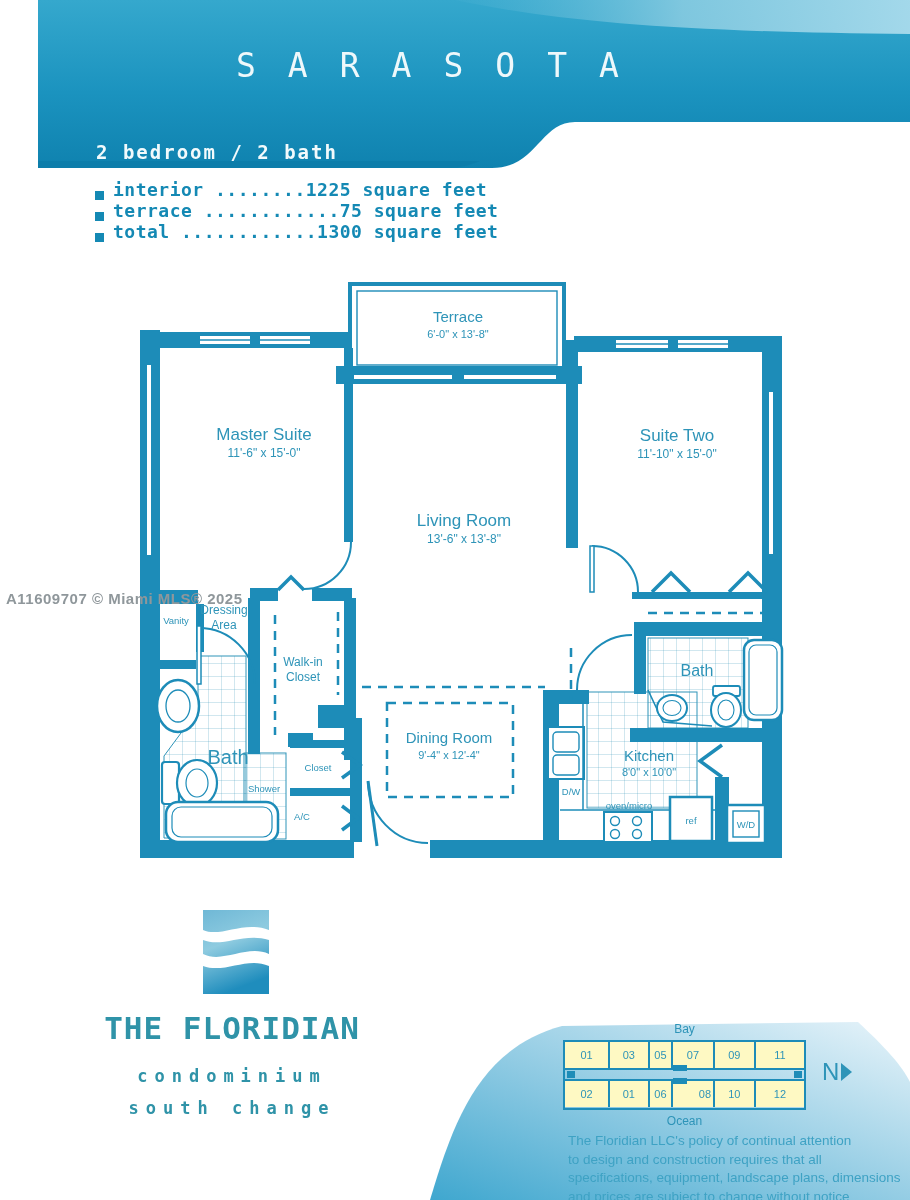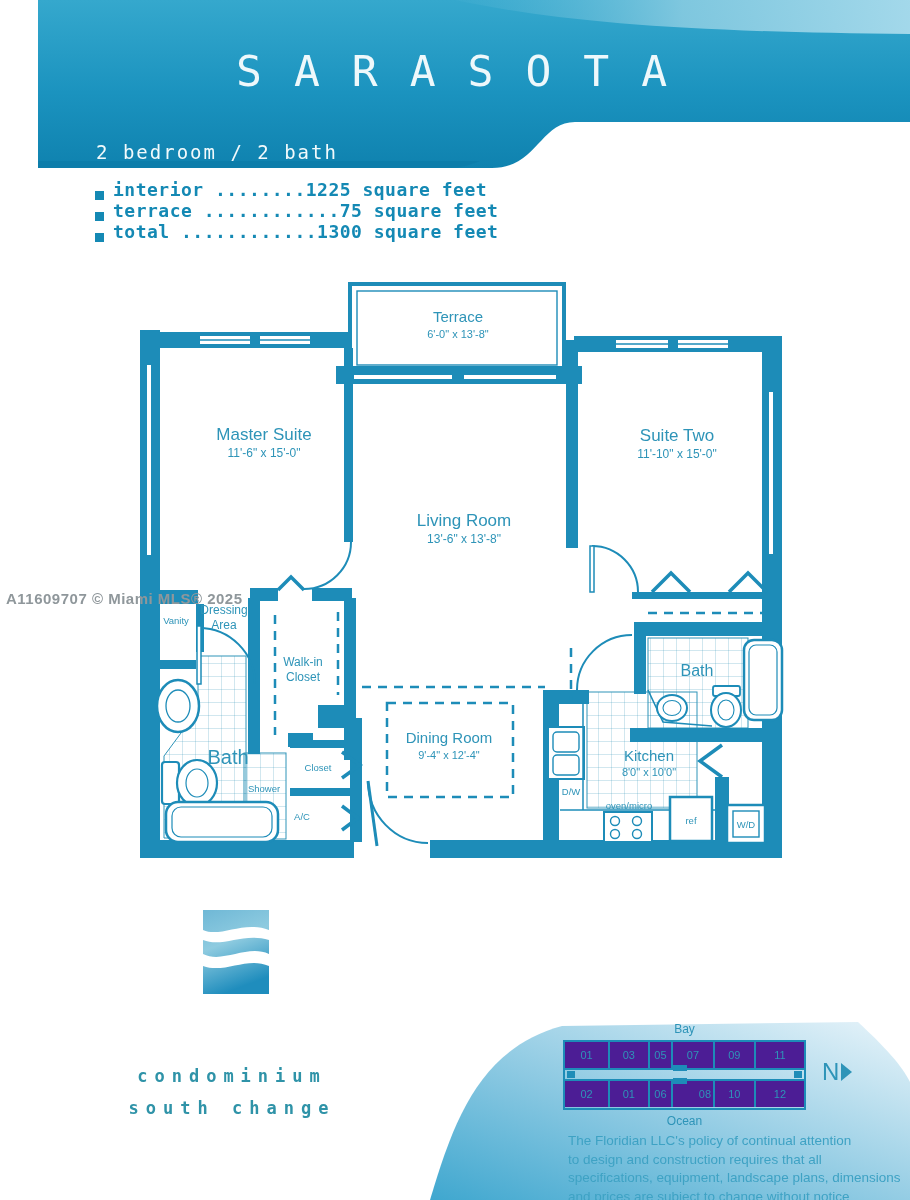--- a/index.html
+++ b/index.html
@@ -2,24 +2,24 @@
 <html><head>
 <meta charset="utf-8">
 <style>
   html,body{margin:0;padding:0;background:#ffffff;}
   #page{position:relative;width:910px;height:1200px;background:#ffffff;overflow:hidden;
         font-family:"Liberation Sans",sans-serif;}
   .abs{position:absolute;}
   
   #banner-svg{position:absolute;left:0;top:0;}
   #title{position:absolute;left:236px;top:46px;width:560px;
-         font-family:"DejaVu Sans Mono",monospace;font-size:43px;font-weight:400;
+         font-family:"DejaVu Sans Mono",monospace;font-size:33px;font-weight:400;
          letter-spacing:32px;color:#eef8fb;white-space:nowrap;}
   #subtitle{position:absolute;left:96px;top:141px;
-            font-family:"DejaVu Sans Mono",monospace;font-size:19px;font-weight:normal;
+            font-family:"DejaVu Sans Mono",monospace;font-size:19px;font-weight:bold;
             letter-spacing:2px;color:#f2fafc;white-space:nowrap;}
   #stats{position:absolute;left:95px;top:179px;}
   .stat-row{display:flex;align-items:flex-end;height:21px;}
   .stat-bullet{width:9px;height:9px;background:#1489b4;margin-right:9px;flex:0 0 auto;}
   .stat-text{font-family:"DejaVu Sans Mono",monospace;font-size:18px;font-weight:bold;
              letter-spacing:0.5px;color:#1489b4;white-space:nowrap;}
   
   #watermark{position:absolute;left:6px;top:590px;z-index:30;
              font-family:"Liberation Sans",sans-serif;font-size:15px;font-weight:600;
              color:#8f979b;letter-spacing:0.5px;}
@@ -41,21 +41,21 @@
              font-family:"DejaVu Sans Mono",monospace;font-size:17px;font-weight:bold;
              letter-spacing:7px;color:#2f93a8;white-space:nowrap;}
   #logo-sub2{position:absolute;left:100px;top:1098px;width:264px;text-align:center;
              font-family:"DejaVu Sans Mono",monospace;font-size:17px;font-weight:bold;
              letter-spacing:7px;color:#2f93a8;white-space:nowrap;}
   
   #swoosh-svg{position:absolute;left:0;top:990px;z-index:1;}
   #keyplan{position:absolute;left:563px;top:1040px;width:243px;height:70px;z-index:5;
            border:2.5px solid #1d8cb8;box-sizing:border-box;}
   .kp-row{display:flex;height:26px;}
-  .kp-cell{box-sizing:border-box;background:#4c1d95;border-right:2px solid #1d8cb8;
+  .kp-cell{box-sizing:border-box;background:#fef9c3;border-right:2px solid #1d8cb8;
            display:flex;align-items:center;justify-content:center;
            font-family:"Liberation Sans",sans-serif;font-size:11px;color:#2e94b8;overflow:hidden;}
   .kp-cell:last-child{border-right:none;}
   .kp-corridor{height:13px;border-top:2px solid #1d8cb8;border-bottom:2px solid #1d8cb8;
                box-sizing:border-box;position:relative;}
   .kp-core{position:absolute;background:#1d8cb8;}
   #kp-bay{position:absolute;left:563px;top:1022px;width:243px;text-align:center;z-index:5;
           font-family:"Liberation Sans",sans-serif;font-size:12px;color:#2e94b8;}
   #kp-ocean{position:absolute;left:563px;top:1114px;width:243px;text-align:center;z-index:5;
             font-family:"Liberation Sans",sans-serif;font-size:12px;color:#2e94b8;}
@@ -287,20 +287,21 @@
       <linearGradient id="glogo" x1="0" y1="0" x2="0.3" y2="1">
         <stop offset="0" stop-color="#6fb8d6"></stop>
         <stop offset="0.45" stop-color="#8ecbe0"></stop>
         <stop offset="1" stop-color="#1f8dbd"></stop>
       </linearGradient>
     </defs>
     <rect x="0" y="0" width="66" height="84" fill="url(#glogo)"></rect>
     <path d="M0,20 C18,28 40,10 66,20 L66,30 C40,22 20,38 0,30 Z" fill="#ffffff"></path>
     <path d="M0,44 C20,54 44,34 66,44 L66,56 C44,46 22,64 0,56 Z" fill="#ffffff"></path>
   </svg>
+  <div id="logo-name">THE FLORIDIAN</div>
   <div id="logo-sub1">condominium</div>
   <div id="logo-sub2">south change</div>
 
   <div id="kp-bay">Bay</div>
   <div id="keyplan">
     <div class="kp-row">
       <div class="kp-cell" style="flex:0 0 18.9%;">01</div>
       <div class="kp-cell" style="flex:0 0 16.5%;">03</div>
       <div class="kp-cell" style="flex:0 0 9.9%;">05</div>
       <div class="kp-cell" style="flex:0 0 17.3%;">07</div>

